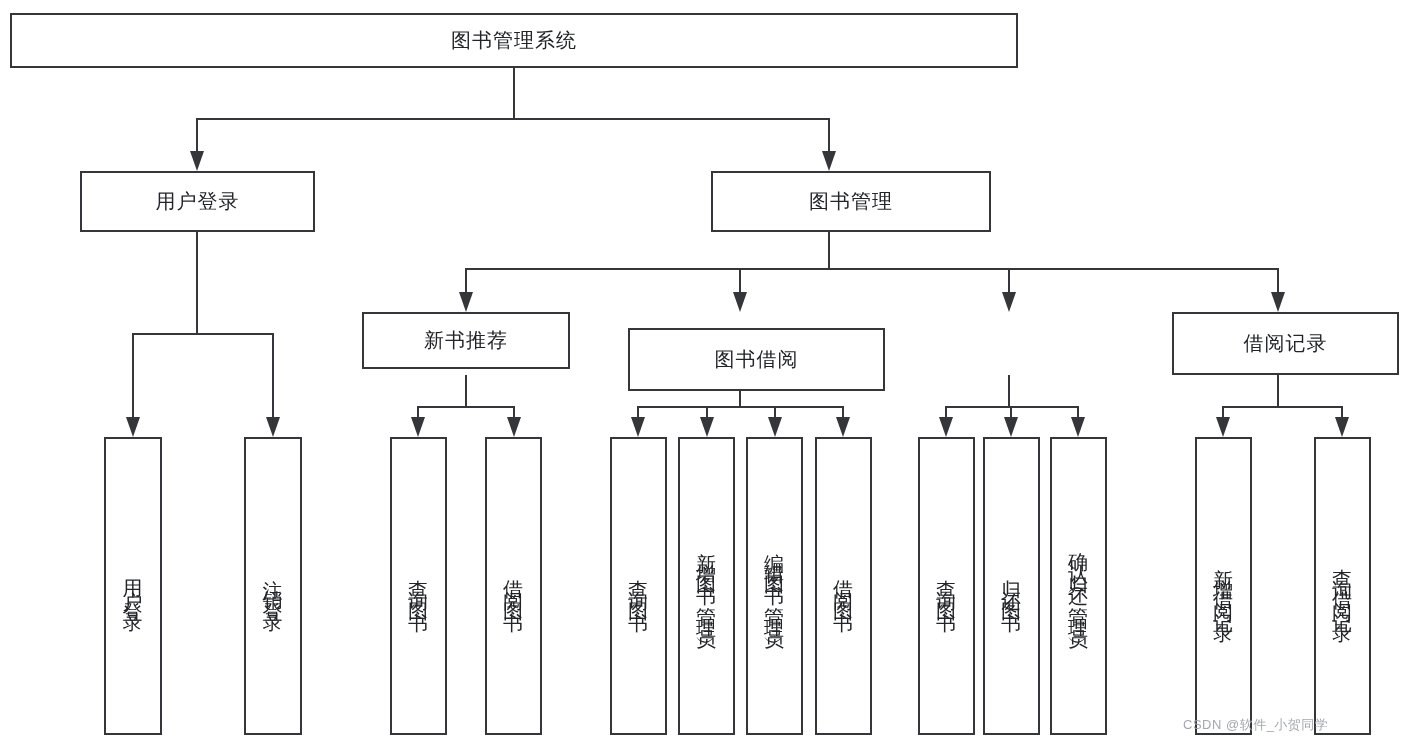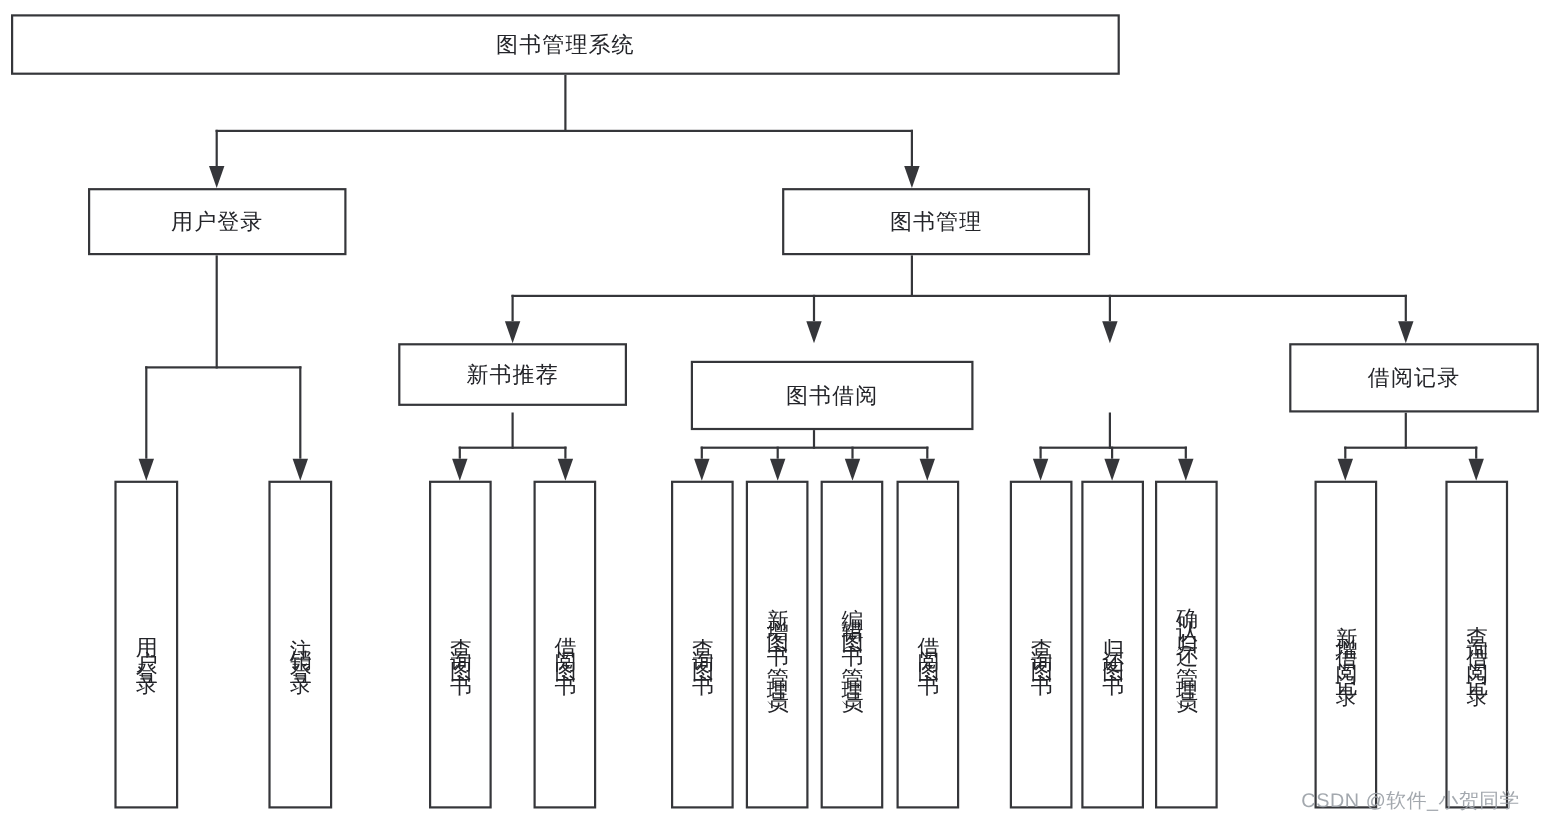--- a/index.html
+++ b/index.html
@@ -58,21 +58,21 @@
     width: 0;
     height: 0;
     border-left: 7px solid transparent;
     border-right: 7px solid transparent;
     border-top: 20px solid #35363a;
   }
   .watermark {
     position: absolute;
     left: 1183px;
     top: 716px;
-    font-size: 18px;
+    font-size: 13px;
     color: rgba(158, 163, 170, 0.95);
     letter-spacing: 0.5px;
     z-index: 5;
     white-space: nowrap;
   }
 </style>
 </head>
 <body>
 
 <div id="stage">

